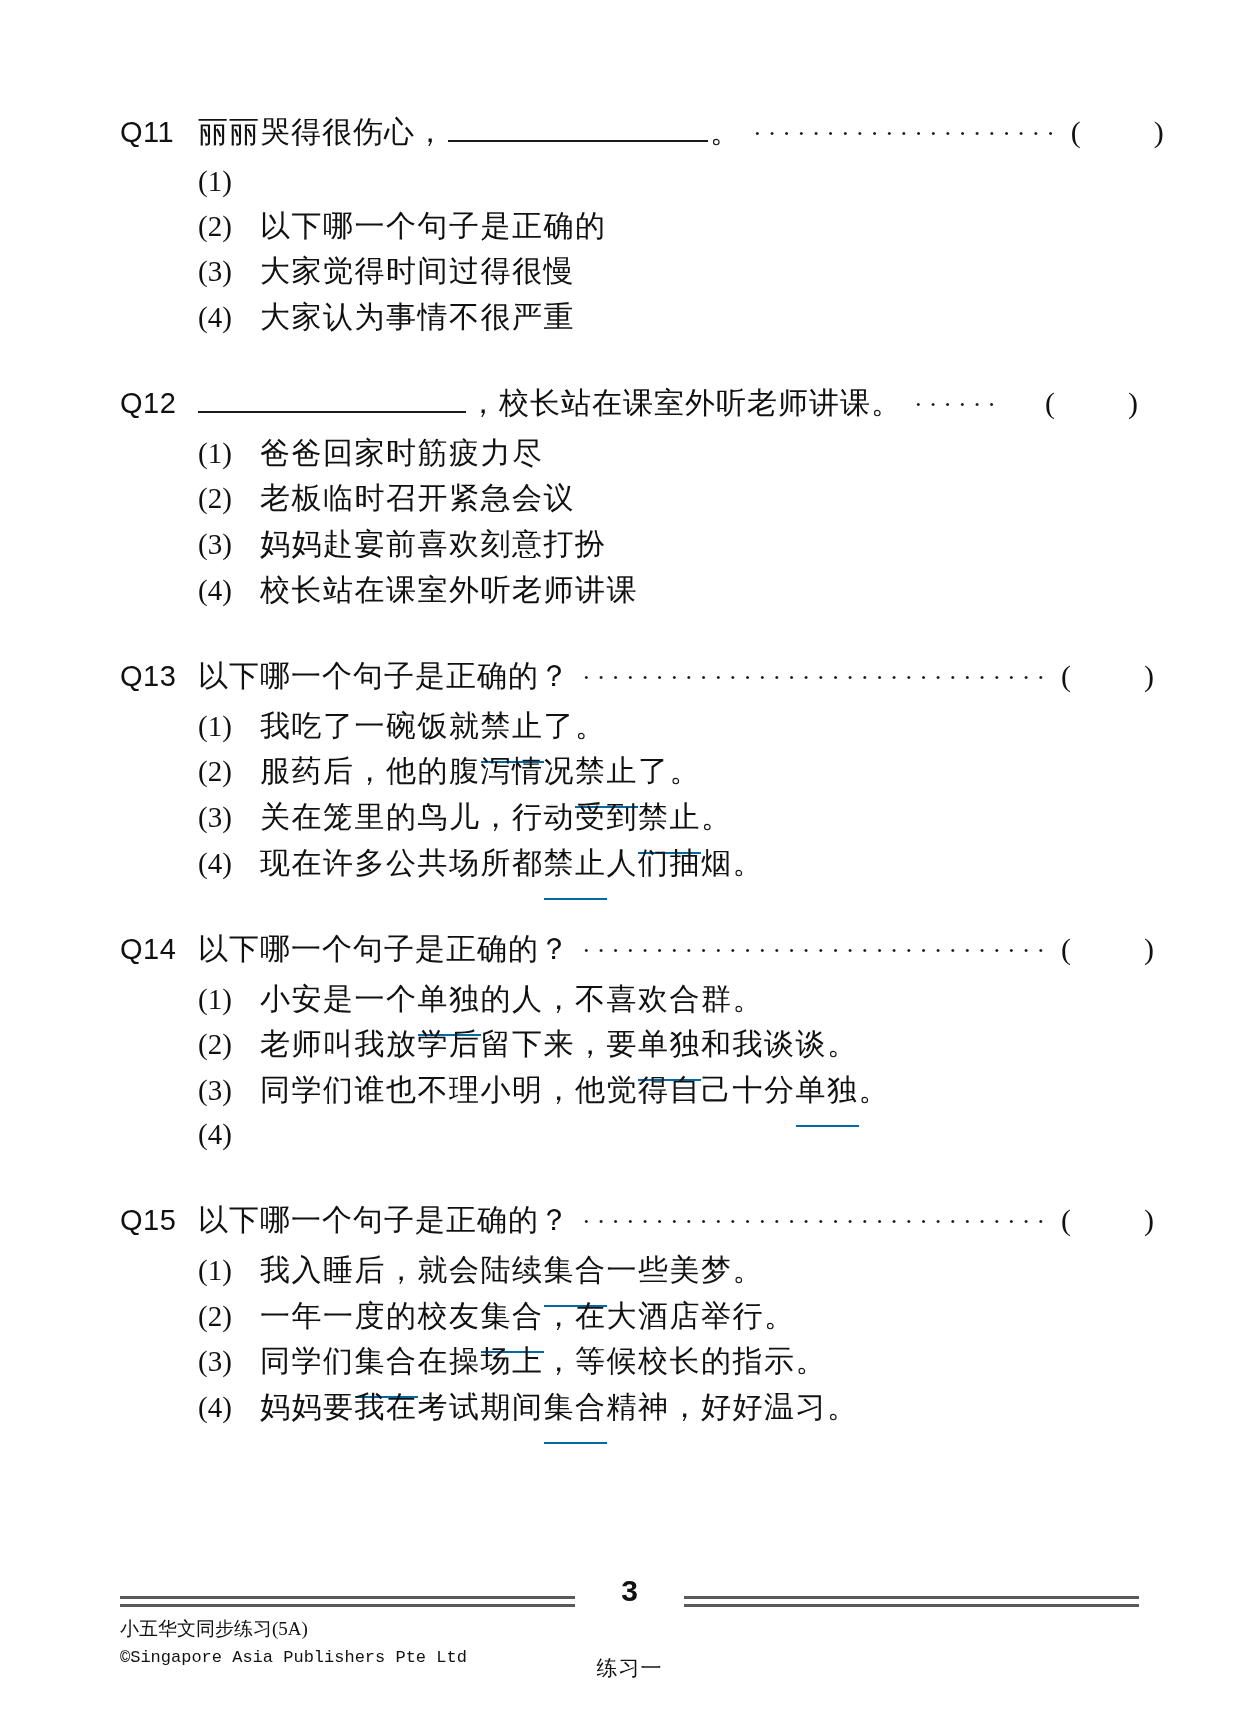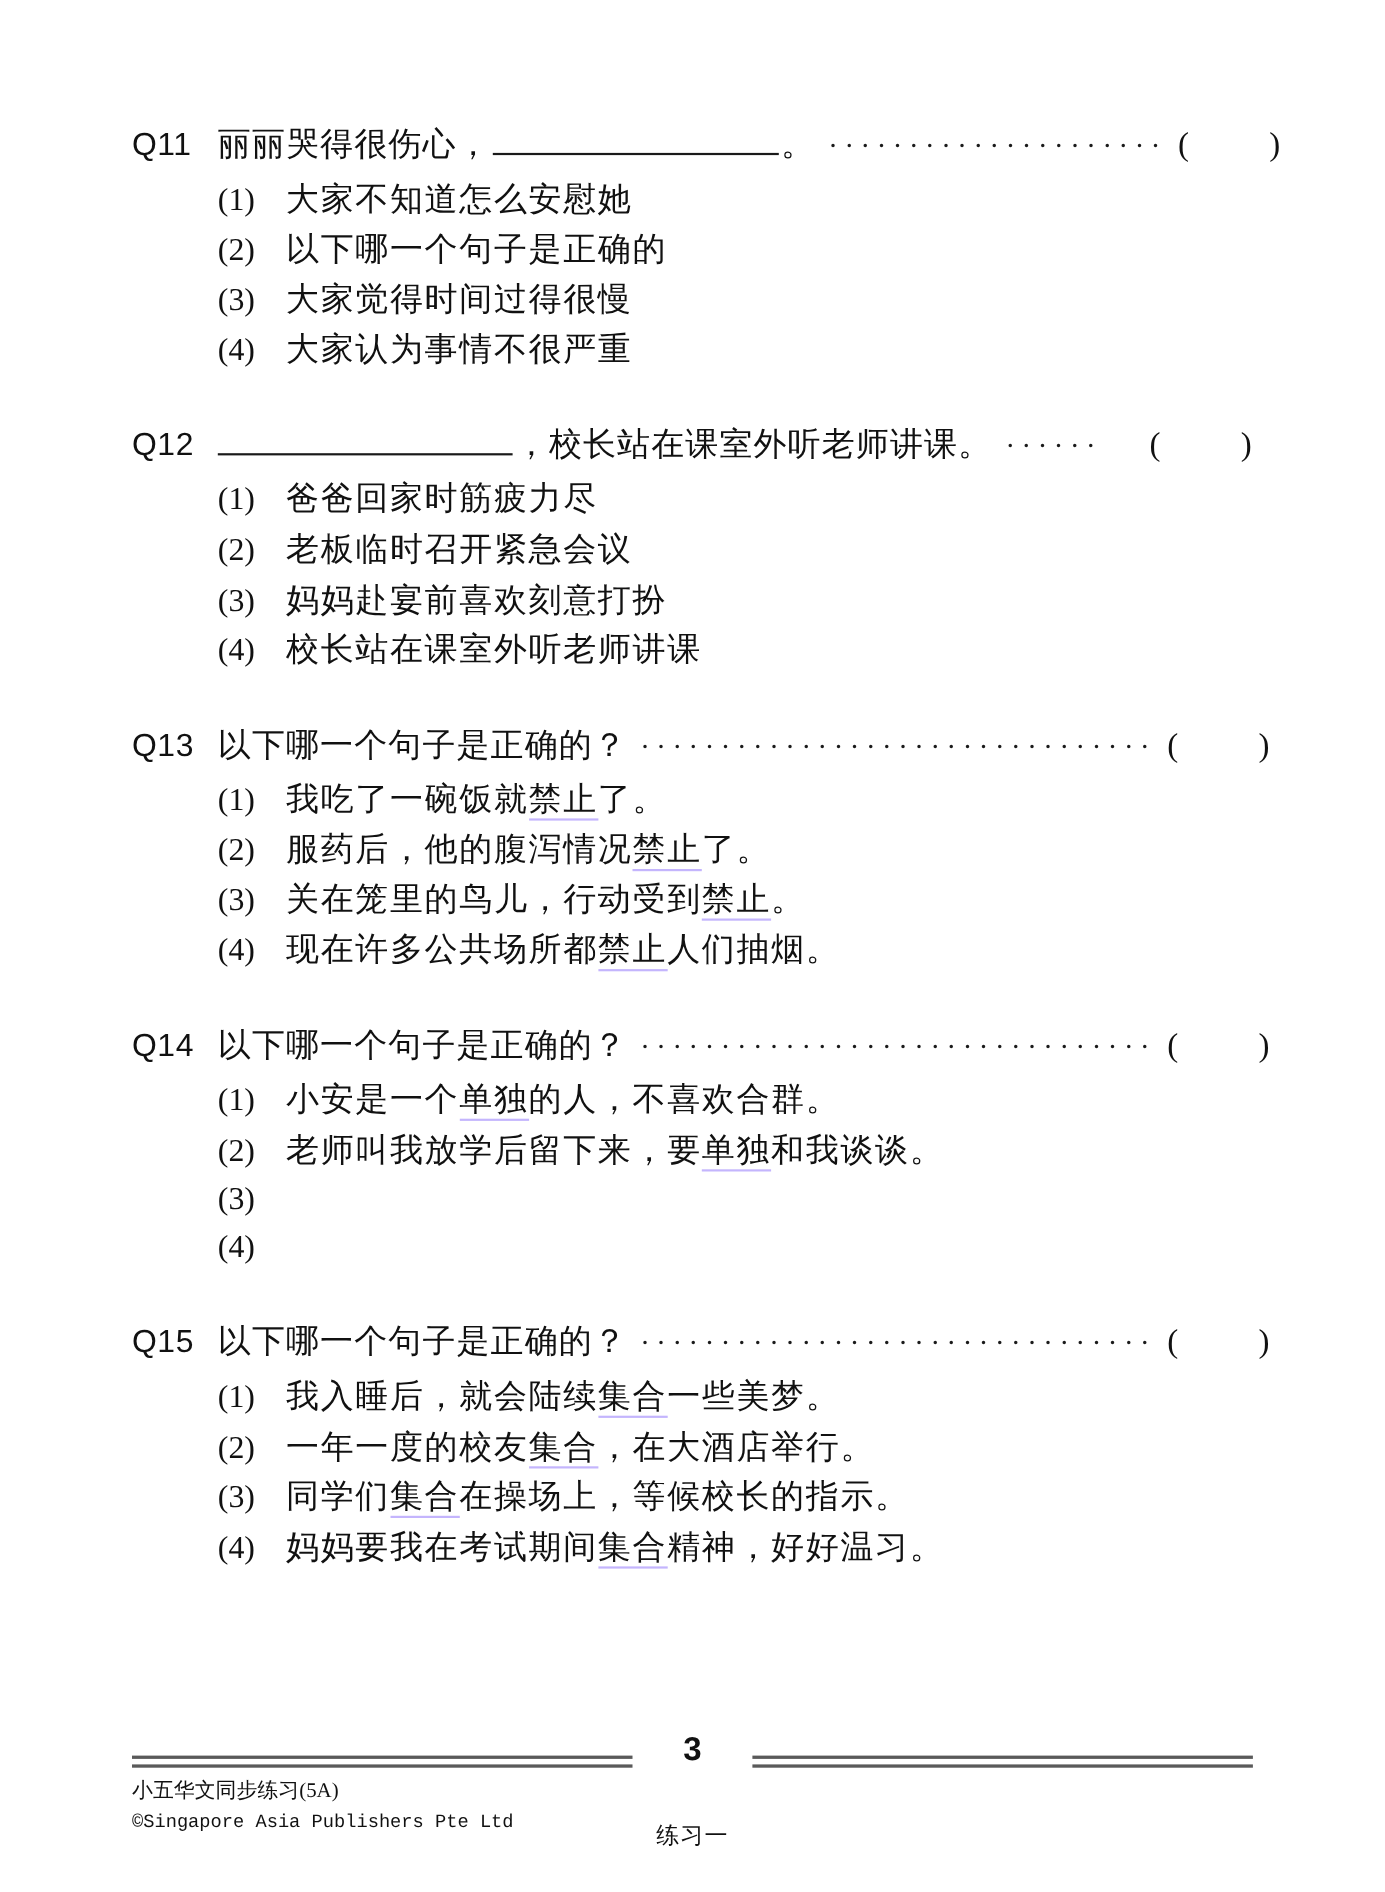--- a/index.html
+++ b/index.html
@@ -87,22 +87,22 @@
   .opt-num {
     flex: 0 0 62px;
     font-family: "Liberation Serif", serif;
     font-size: 29px;
   }
   .opt-text {
     letter-spacing: 1.5px;
   }
   .opt-text u {
     text-decoration: none;
-    border-bottom: 2px solid #c4b5fd;
-    padding-bottom: 1px;
+    border-bottom: 2px solid #0369a1;
+    padding-bottom: 19px;
   }
   
   .footer {
     position: absolute;
     left: 120px;
     right: 120px;
     bottom: 52px;
     height: 92px;
   }
   .footer-rules {
@@ -163,21 +163,20 @@
         <span class="stem-text">丽丽哭得很伤心，</span>
         <span class="blank-line blank-w1"></span>
         <span class="stem-text">。</span>
         <span class="dots">·····················</span>
         <span class="paren">(<span class="gap"></span>)</span>
       </div>
     </div>
     <div class="options">
       <div class="option">
         <span class="opt-num">(1)</span>
-        <span class="opt-text">大家不知道怎么安慰她</span>
       </div>
       <div class="option">
         <span class="opt-num">(2)</span>
         <span class="opt-text">以下哪一个句子是正确的</span>
       </div>
       <div class="option">
         <span class="opt-num">(3)</span>
         <span class="opt-text">大家觉得时间过得很慢</span>
       </div>
       <div class="option">
@@ -259,20 +258,21 @@
       <div class="option">
         <span class="opt-num">(1)</span>
         <span class="opt-text">小安是一个<u>单独</u>的人，不喜欢合群。</span>
       </div>
       <div class="option">
         <span class="opt-num">(2)</span>
         <span class="opt-text">老师叫我放学后留下来，要<u>单独</u>和我谈谈。</span>
       </div>
       <div class="option">
         <span class="opt-num">(3)</span>
+        <span class="opt-text">同学们谁也不理小明，他觉得自己十分<u>单独</u>。</span>
       </div>
       <div class="option">
         <span class="opt-num">(4)</span>
       </div>
     </div>
   </div>
 
   <div class="question">
     <div class="q-head">
       <div class="q-label">Q15</div>

